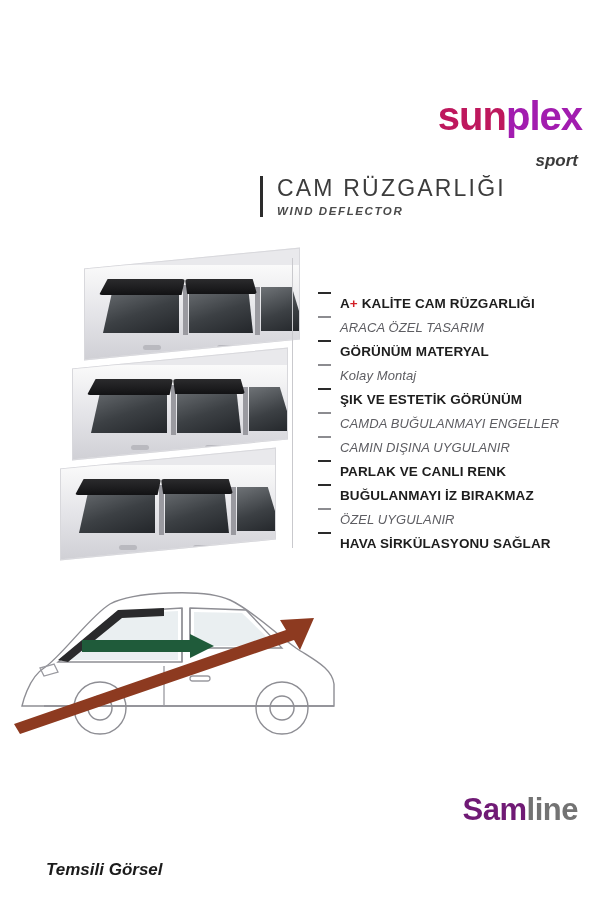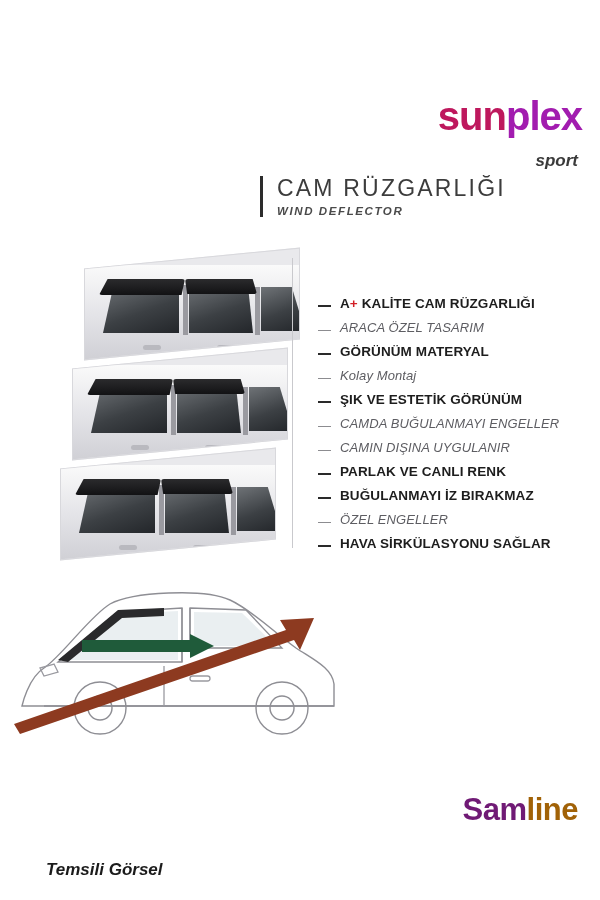--- a/index.html
+++ b/index.html
@@ -141,21 +141,21 @@
   }
 
   
   .features {
     position: absolute;
     left: 318px; top: 296px;
     width: 268px;
   }
   .feature {
     display: flex;
-    align-items: flex-end;
+    align-items: flex-start;
     margin-bottom: 9px;
     white-space: nowrap;
   }
   .dash {
     width: 13px;
     height: 2px;
     background: #2a2a2a;
     margin-right: 9px;
     position: relative;
     top: -4px;
@@ -195,21 +195,21 @@
 
   
   .samline {
     position: absolute;
     right: 22px; bottom: 72px;
     font-size: 31px;
     font-weight: 700;
     letter-spacing: -.5px;
   }
   .samline .sam { color: #701a75; }
-  .samline .line { color: #a16207; margin-top: 44px; }
+  .samline .line { color: #737373; margin-top: 44px; }
 </style>
 </head>
 <body>
 
 <div id="page">
 
   <div class="brand">
     <div class="brand-word"><span class="sun">sun</span><span class="plex">plex</span></div>
     <div class="brand-sub">sport</div>
   </div>
@@ -314,21 +314,21 @@
       <span class="ftext">PARLAK VE CANLI RENK</span>
     </div>
 
     <div class="feature">
       <span class="dash"></span>
       <span class="ftext">BUĞULANMAYI İZ BIRAKMAZ</span>
     </div>
 
     <div class="feature light">
       <span class="dash"></span>
-      <span class="ftext">ÖZEL ENGELLER</span>
+      <span class="ftext">ÖZEL UYGULANIR</span>
     </div>
 
     <div class="feature">
       <span class="dash"></span>
       <span class="ftext">HAVA SİRKÜLASYONU SAĞLAR</span>
     </div>
   </div>
 
   <div class="illus">
     <svg width="330" height="200" viewBox="0 0 330 200">

